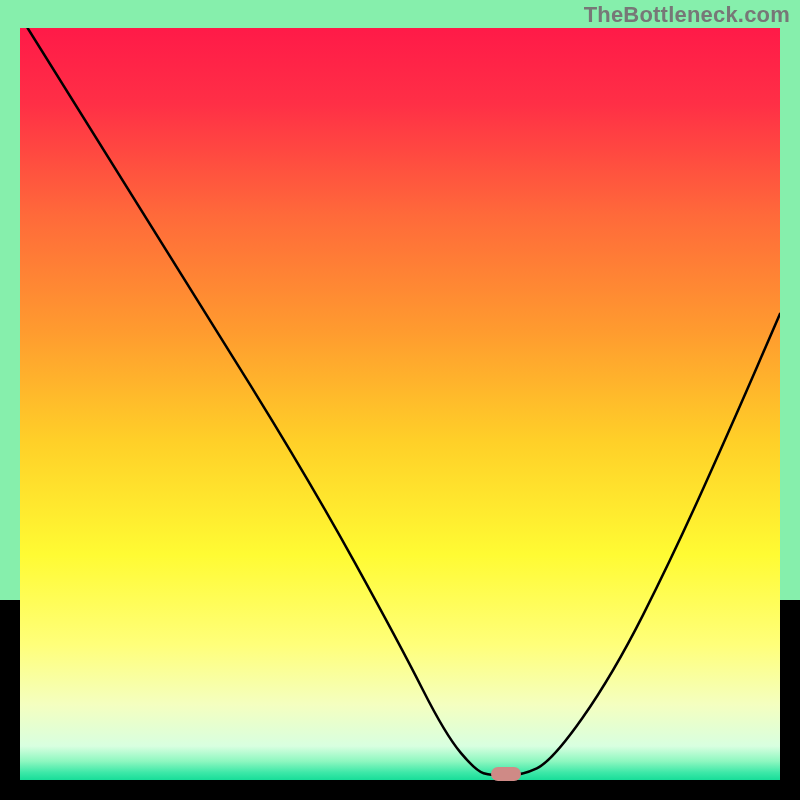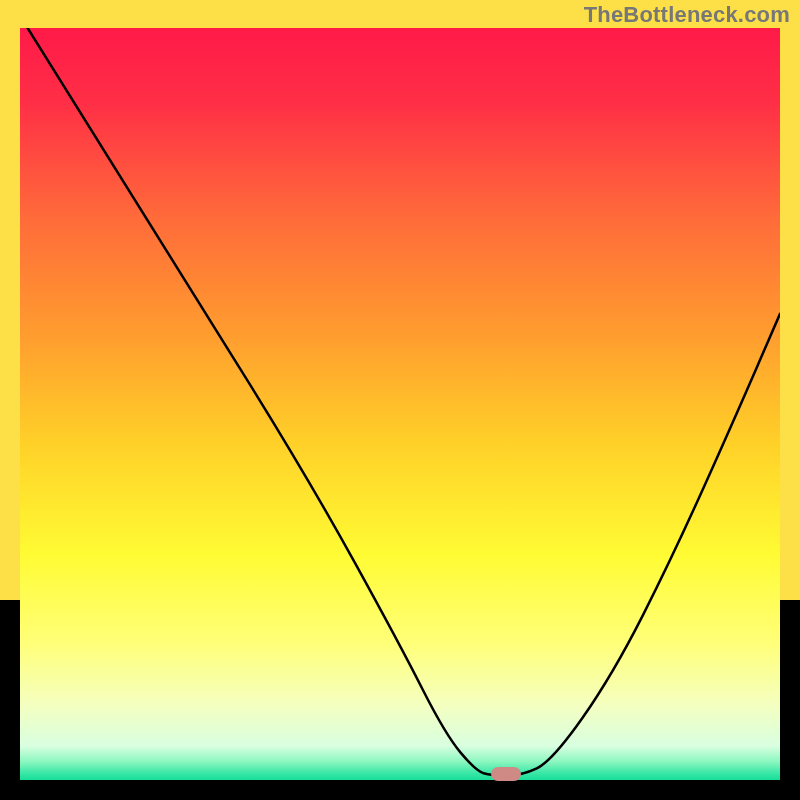--- a/index.html
+++ b/index.html
@@ -8,21 +8,21 @@
     width: 800px;
     height: 800px;
     background: #000;
     overflow: hidden;
     font-family: Arial, Helvetica, sans-serif;
   }
   .frame {
     position: relative;
     width: 800px;
     height: 600px;
-    background: #fde047;
+    background: #86efac;
   }
   .watermark {
     position: absolute;
     top: 2px;
     right: 10px;
     color: #777;
     font-size: 22px;
     font-weight: 600;
     letter-spacing: 0.2px;
     z-index: 10;

